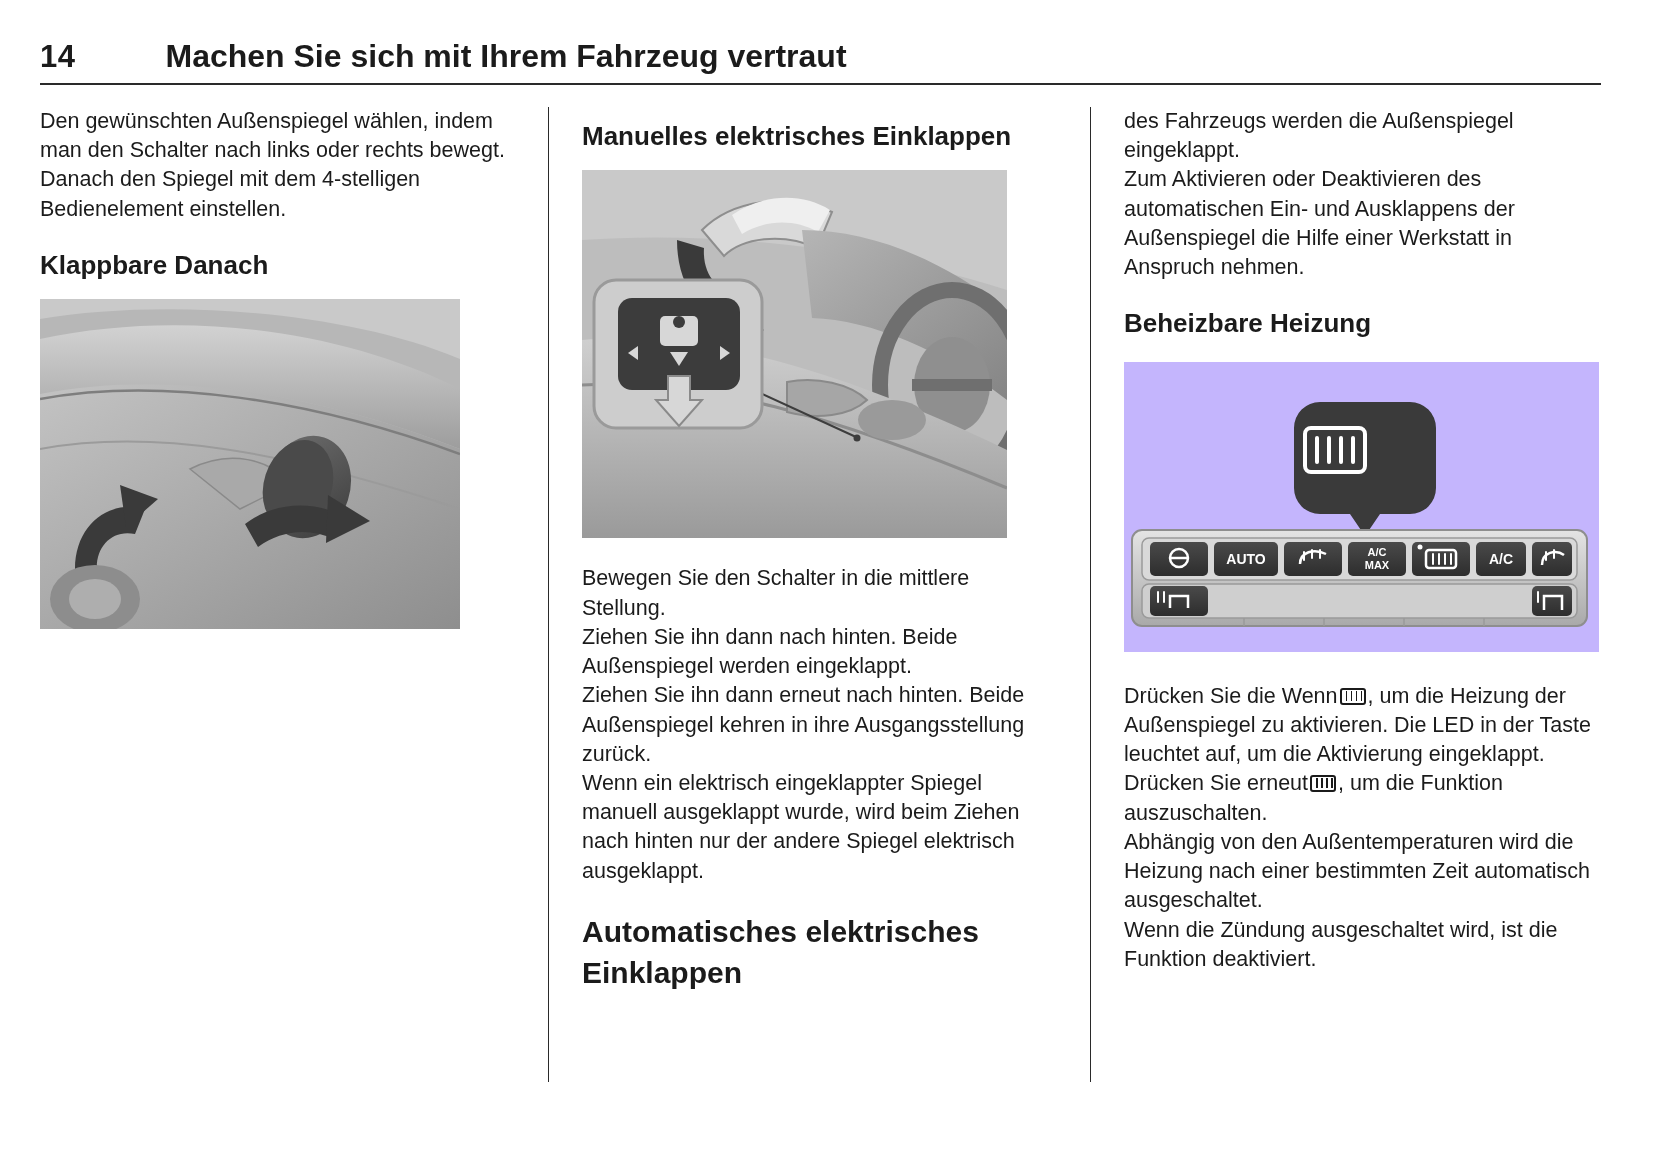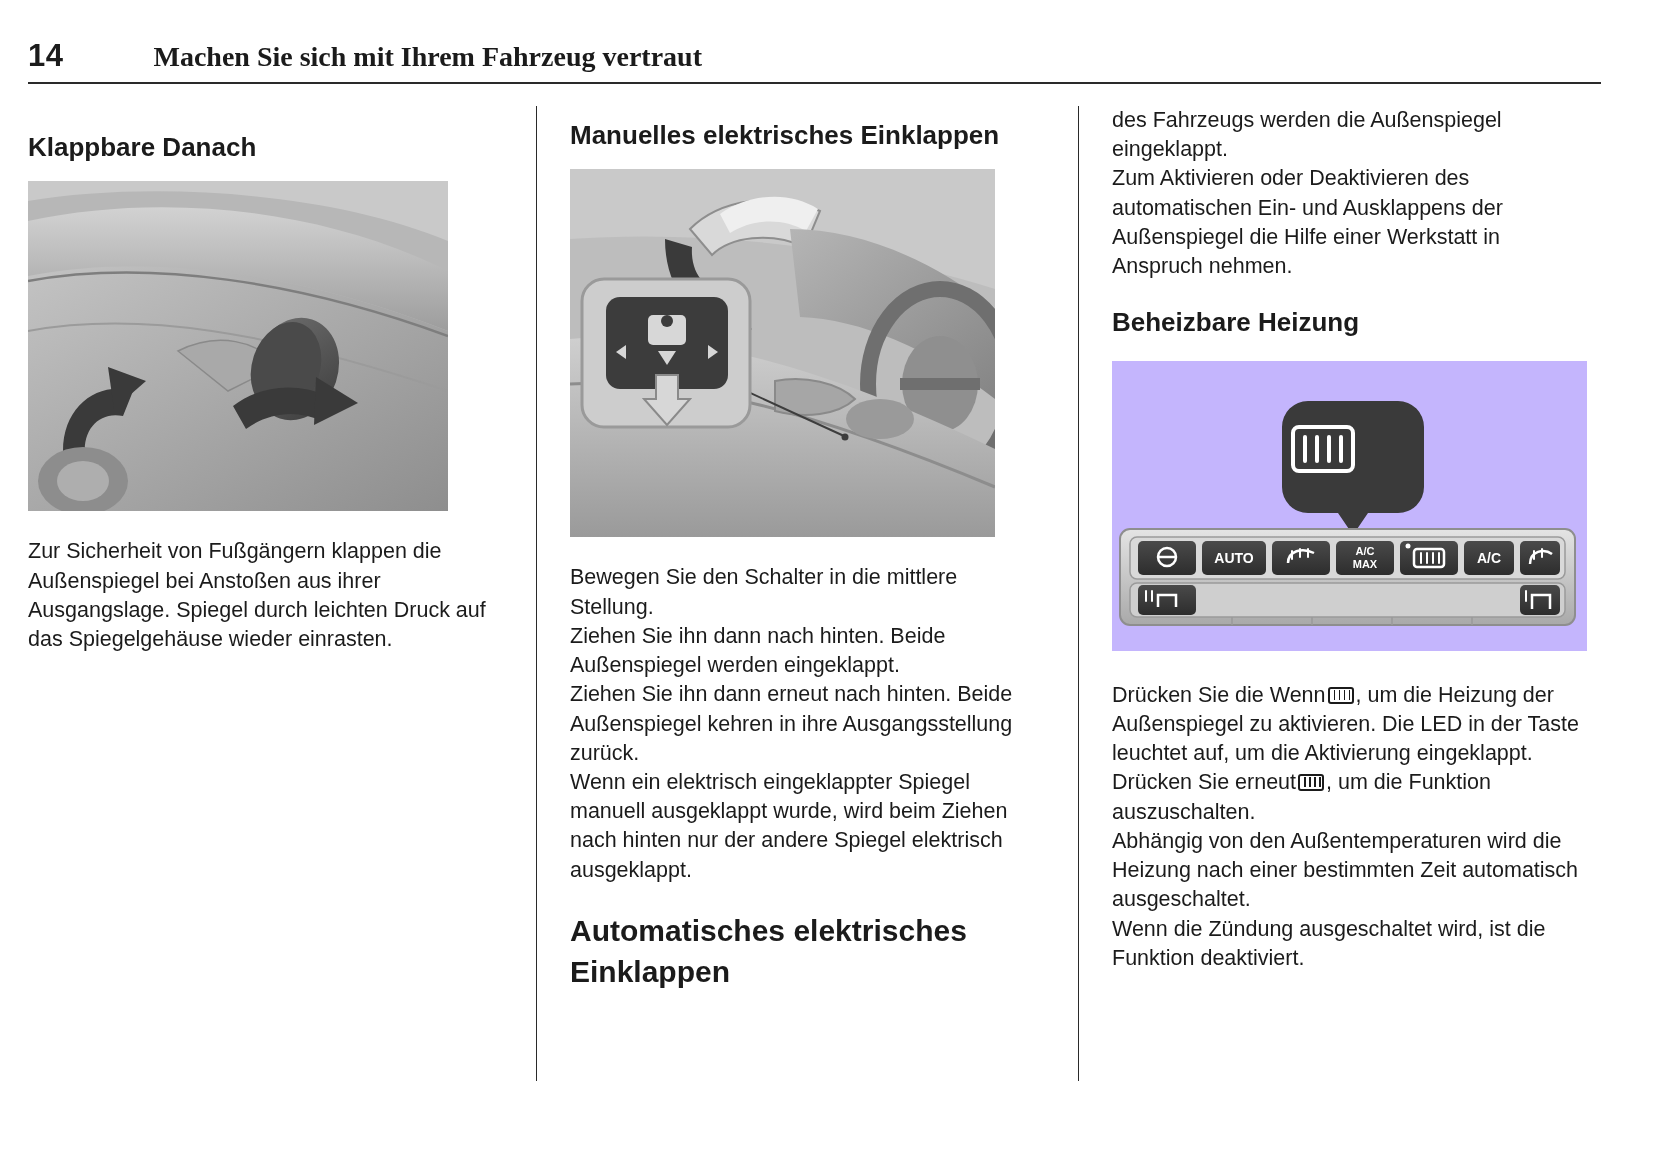--- a/index.html
+++ b/index.html
@@ -12,39 +12,38 @@
     background: #ffffff;
     font-family: "Liberation Sans", sans-serif;
     color: #1b1b1b;
     overflow: hidden;
   }
   .page {
     position: relative;
     width: 1653px;
     height: 1165px;
     box-sizing: border-box;
-    padding: 38px 52px 0 28px;
+    padding: 38px 52px 0 40px;
   }
   
   .header {
     display: flex;
     align-items: baseline;
     gap: 90px;
     border-bottom: 2px solid #2a2a2a;
     padding-bottom: 8px;
   }
   .page-number {
     font-size: 31px;
     font-weight: bold;
     letter-spacing: 0.5px;
   }
   .header-title {
-    font-size: 28px;
+    font-size: 32px;
     font-weight: bold;
-    font-family: Liberation Serif, serif;
   }
   
   .columns {
     display: flex;
     margin-top: 22px;
     height: 975px;
   }
   .col {
     width: 475px;
     position: relative;
@@ -127,20 +126,22 @@
 <div class="page">
 
   <div class="header">
     <div class="page-number">14</div>
     <div class="header-title">Machen Sie sich mit Ihrem Fahrzeug vertraut</div>
   </div>
 
   <div class="columns">
 
     <div class="col">
+      <p class="para">Den gewünschten Außenspiegel wählen, indem man den Schalter nach links oder rechts bewegt.
+Danach den Spiegel mit dem 4-stelligen Bedienelement einstellen.</p>
 
       <h2 class="sec-title">Klappbare Danach</h2>
 
       <div class="figure fig-mirror">
         <svg width="420" height="330" viewBox="0 0 420 330">
           <defs>
             <linearGradient id="body1" x1="0" y1="0" x2="0" y2="1">
               <stop offset="0" stop-color="#d2d2d2"></stop>
               <stop offset="1" stop-color="#9d9d9d"></stop>
             </linearGradient>
@@ -164,21 +165,20 @@
           <ellipse cx="258" cy="186" rx="34" ry="46" fill="#4a4a4a" transform="rotate(18 258 186)"></ellipse>
           <path d="M35 270 C35 225 70 200 105 210 L95 235 C72 230 55 248 57 272 Z" fill="#3a3a3a"></path>
           <path d="M118 200 L80 186 L86 228 Z" fill="#3a3a3a"></path>
           <path d="M300 215 C265 200 230 206 205 225 L218 248 C240 232 268 228 294 240 Z" fill="#3a3a3a"></path>
           <path d="M288 196 L330 222 L286 244 Z" fill="#3a3a3a"></path>
           <ellipse cx="55" cy="300" rx="45" ry="34" fill="#8d8d8d"></ellipse>
           <ellipse cx="55" cy="300" rx="26" ry="20" fill="#aeaeae"></ellipse>
         </svg>
       </div>
 
-      <p class="para">Zur Sicherheit von Fußgängern klappen die Außenspiegel bei Anstoßen aus ihrer Ausgangslage. Spiegel durch leichten Druck auf das Spiegelgehäuse wieder einrasten.</p>
     </div>
 
     <div class="col-sep"></div>
 
     <div class="col">
       <h2 class="sec-title" style="margin-top:12px">Manuelles elektrisches Einklappen</h2>
 
       <div class="figure fig-interior">
         <svg width="425" height="368" viewBox="0 0 425 368">
           <defs>

